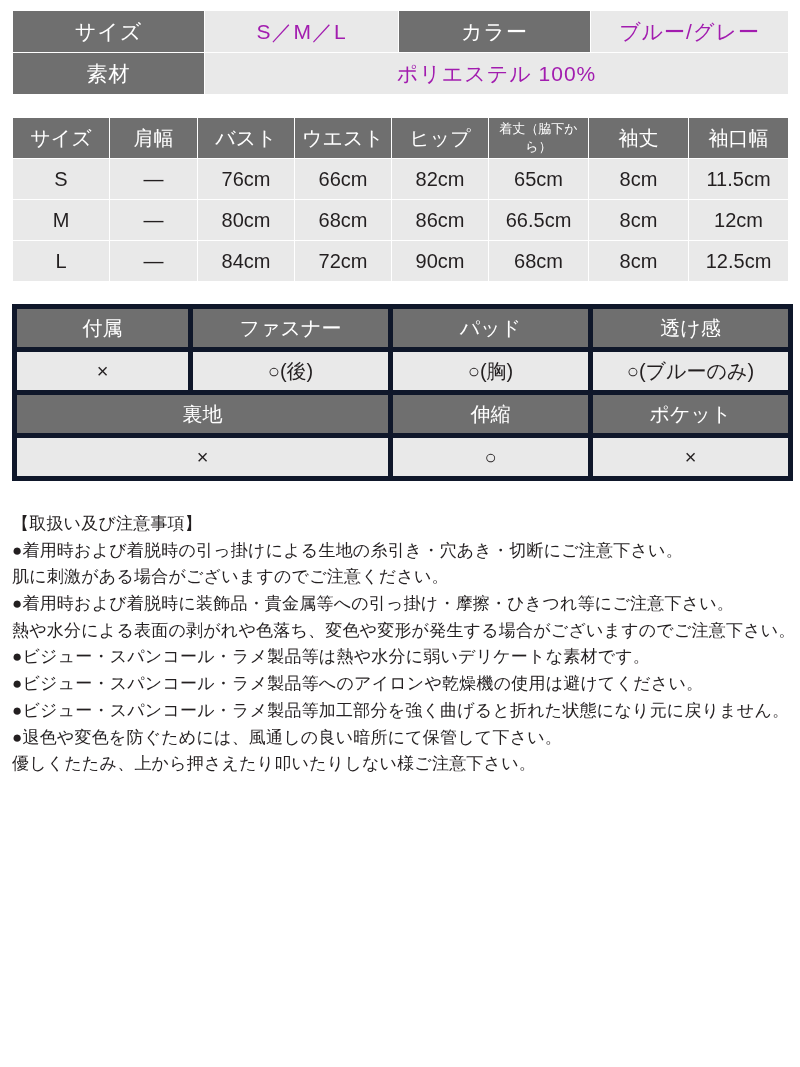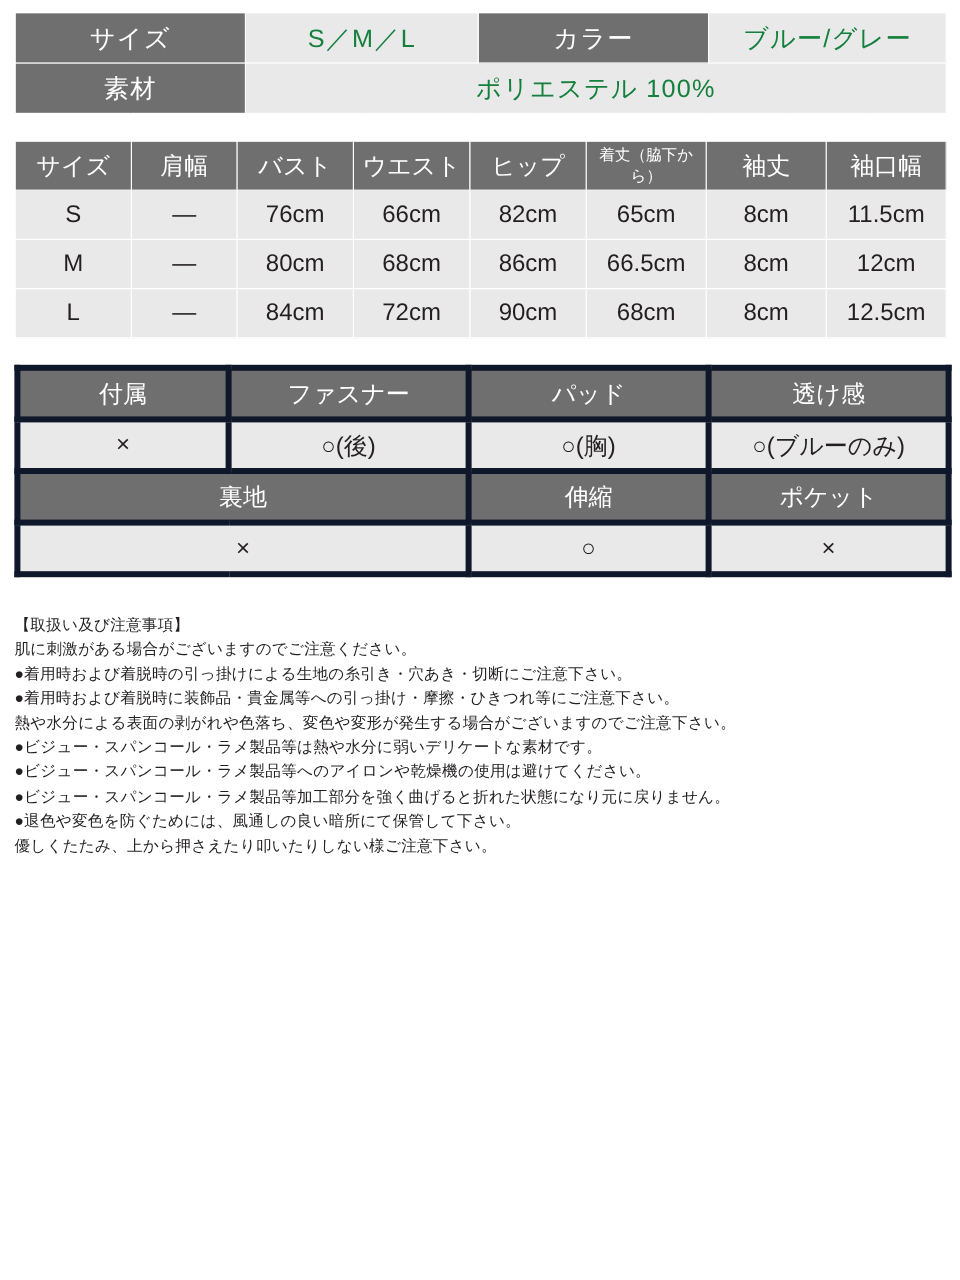--- a/index.html
+++ b/index.html
@@ -37,21 +37,21 @@
     font-size: 21px;
     letter-spacing: 1px;
   }
   .spec-table .hd {
     background: #6f6f6f;
     color: #ffffff;
     font-weight: normal;
   }
   .spec-table .val {
     background: #e9e9e9;
-    color: #15803d;
+    color: #a21caf;
   }
 
   
   .size-table {
     margin-top: 22px;
   }
   .size-table td {
     border: 1px solid #ffffff;
     height: 38px;
     text-align: center;
@@ -86,21 +86,21 @@
     color: #ffffff;
   }
   .attr-table td.val {
     background: #e9e9e9;
     color: #231f20;
   }
 
   
   .notes {
     margin-top: 30px;
-    font-size: 13px;
+    font-size: 17px;
     line-height: 1.57;
     color: #231f20;
     letter-spacing: 0.2px;
   }
   .notes .line {
     white-space: nowrap;
   }
 </style>
 </head>
 <body>
@@ -218,22 +218,22 @@
       <tr>
         <td class="val" colspan="2">×</td>
         <td class="val">○</td>
         <td class="val">×</td>
       </tr>
     </tbody>
   </table>
 
   <div class="notes">
     <div class="line">【取扱い及び注意事項】</div>
+    <div class="line">●着用時および着脱時の引っ掛けによる生地の糸引き・穴あき・切断にご注意下さい。</div>
     <div class="line">肌に刺激がある場合がございますのでご注意ください。</div>
-    <div class="line">●着用時および着脱時の引っ掛けによる生地の糸引き・穴あき・切断にご注意下さい。</div>
     <div class="line">●着用時および着脱時に装飾品・貴金属等への引っ掛け・摩擦・ひきつれ等にご注意下さい。</div>
     <div class="line">熱や水分による表面の剥がれや色落ち、変色や変形が発生する場合がございますのでご注意下さい。</div>
     <div class="line">●ビジュー・スパンコール・ラメ製品等は熱や水分に弱いデリケートな素材です。</div>
     <div class="line">●ビジュー・スパンコール・ラメ製品等へのアイロンや乾燥機の使用は避けてください。</div>
     <div class="line">●ビジュー・スパンコール・ラメ製品等加工部分を強く曲げると折れた状態になり元に戻りません。</div>
     <div class="line">●退色や変色を防ぐためには、風通しの良い暗所にて保管して下さい。</div>
     <div class="line">優しくたたみ、上から押さえたり叩いたりしない様ご注意下さい。</div>
   </div>
 
 </div>

